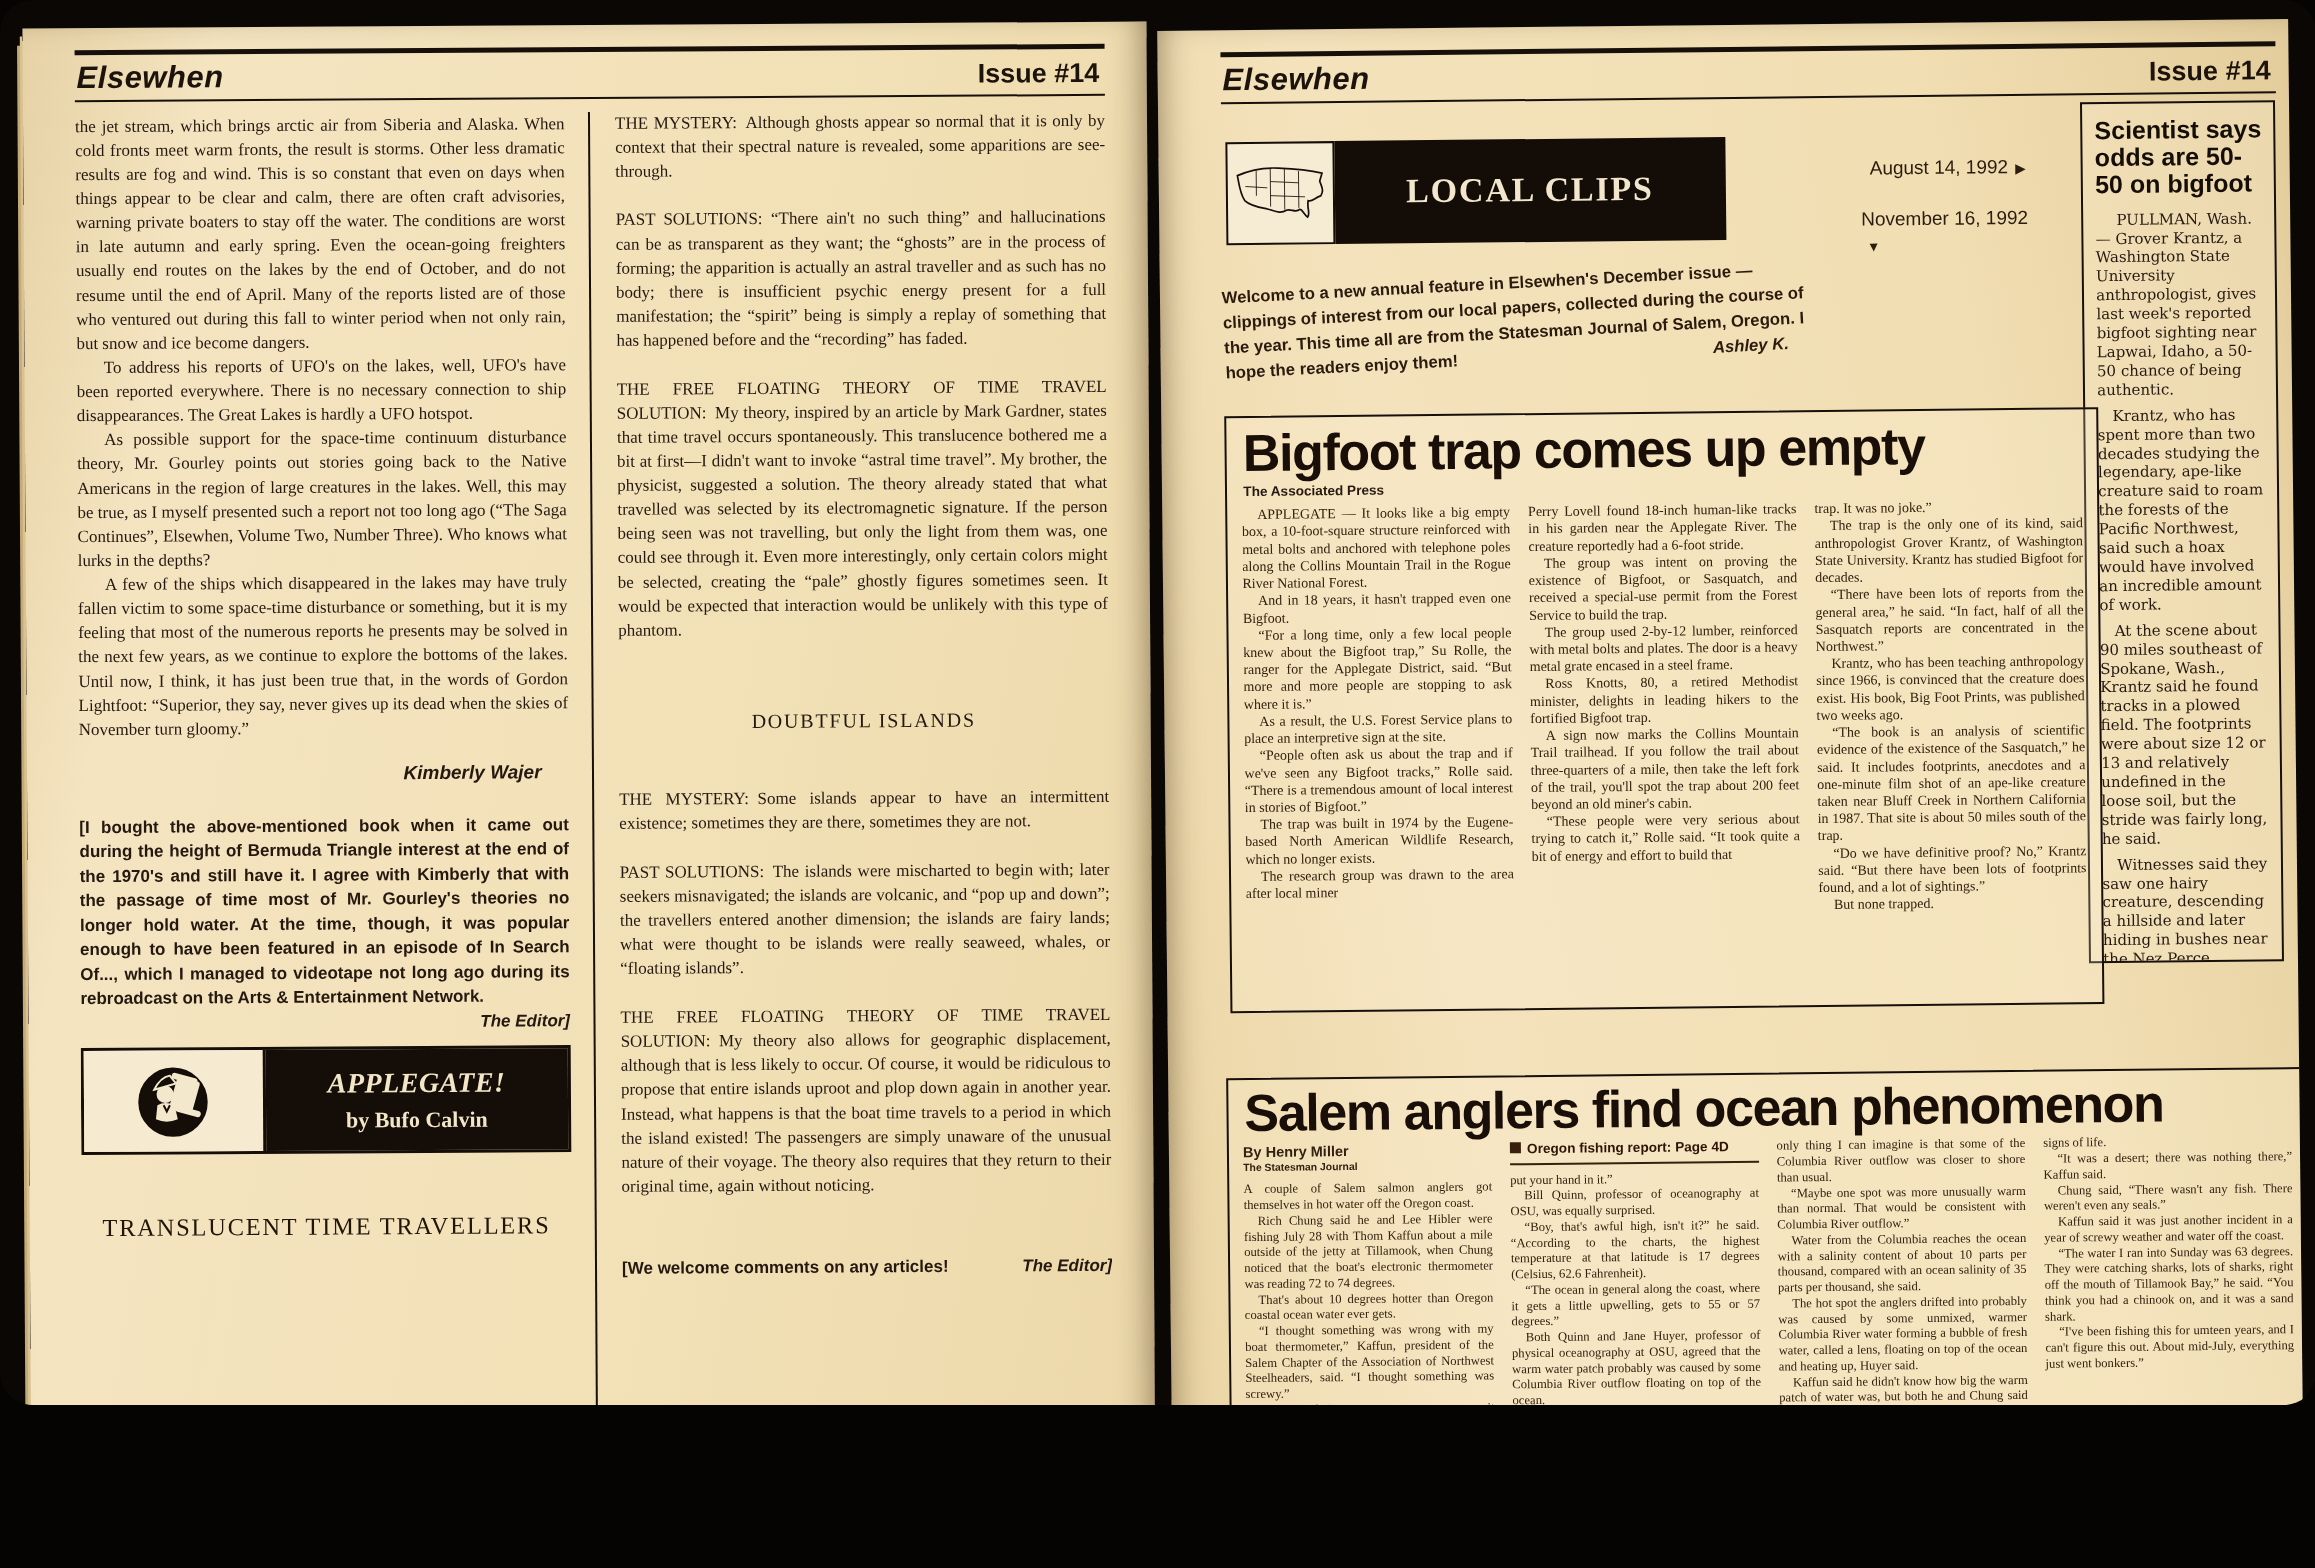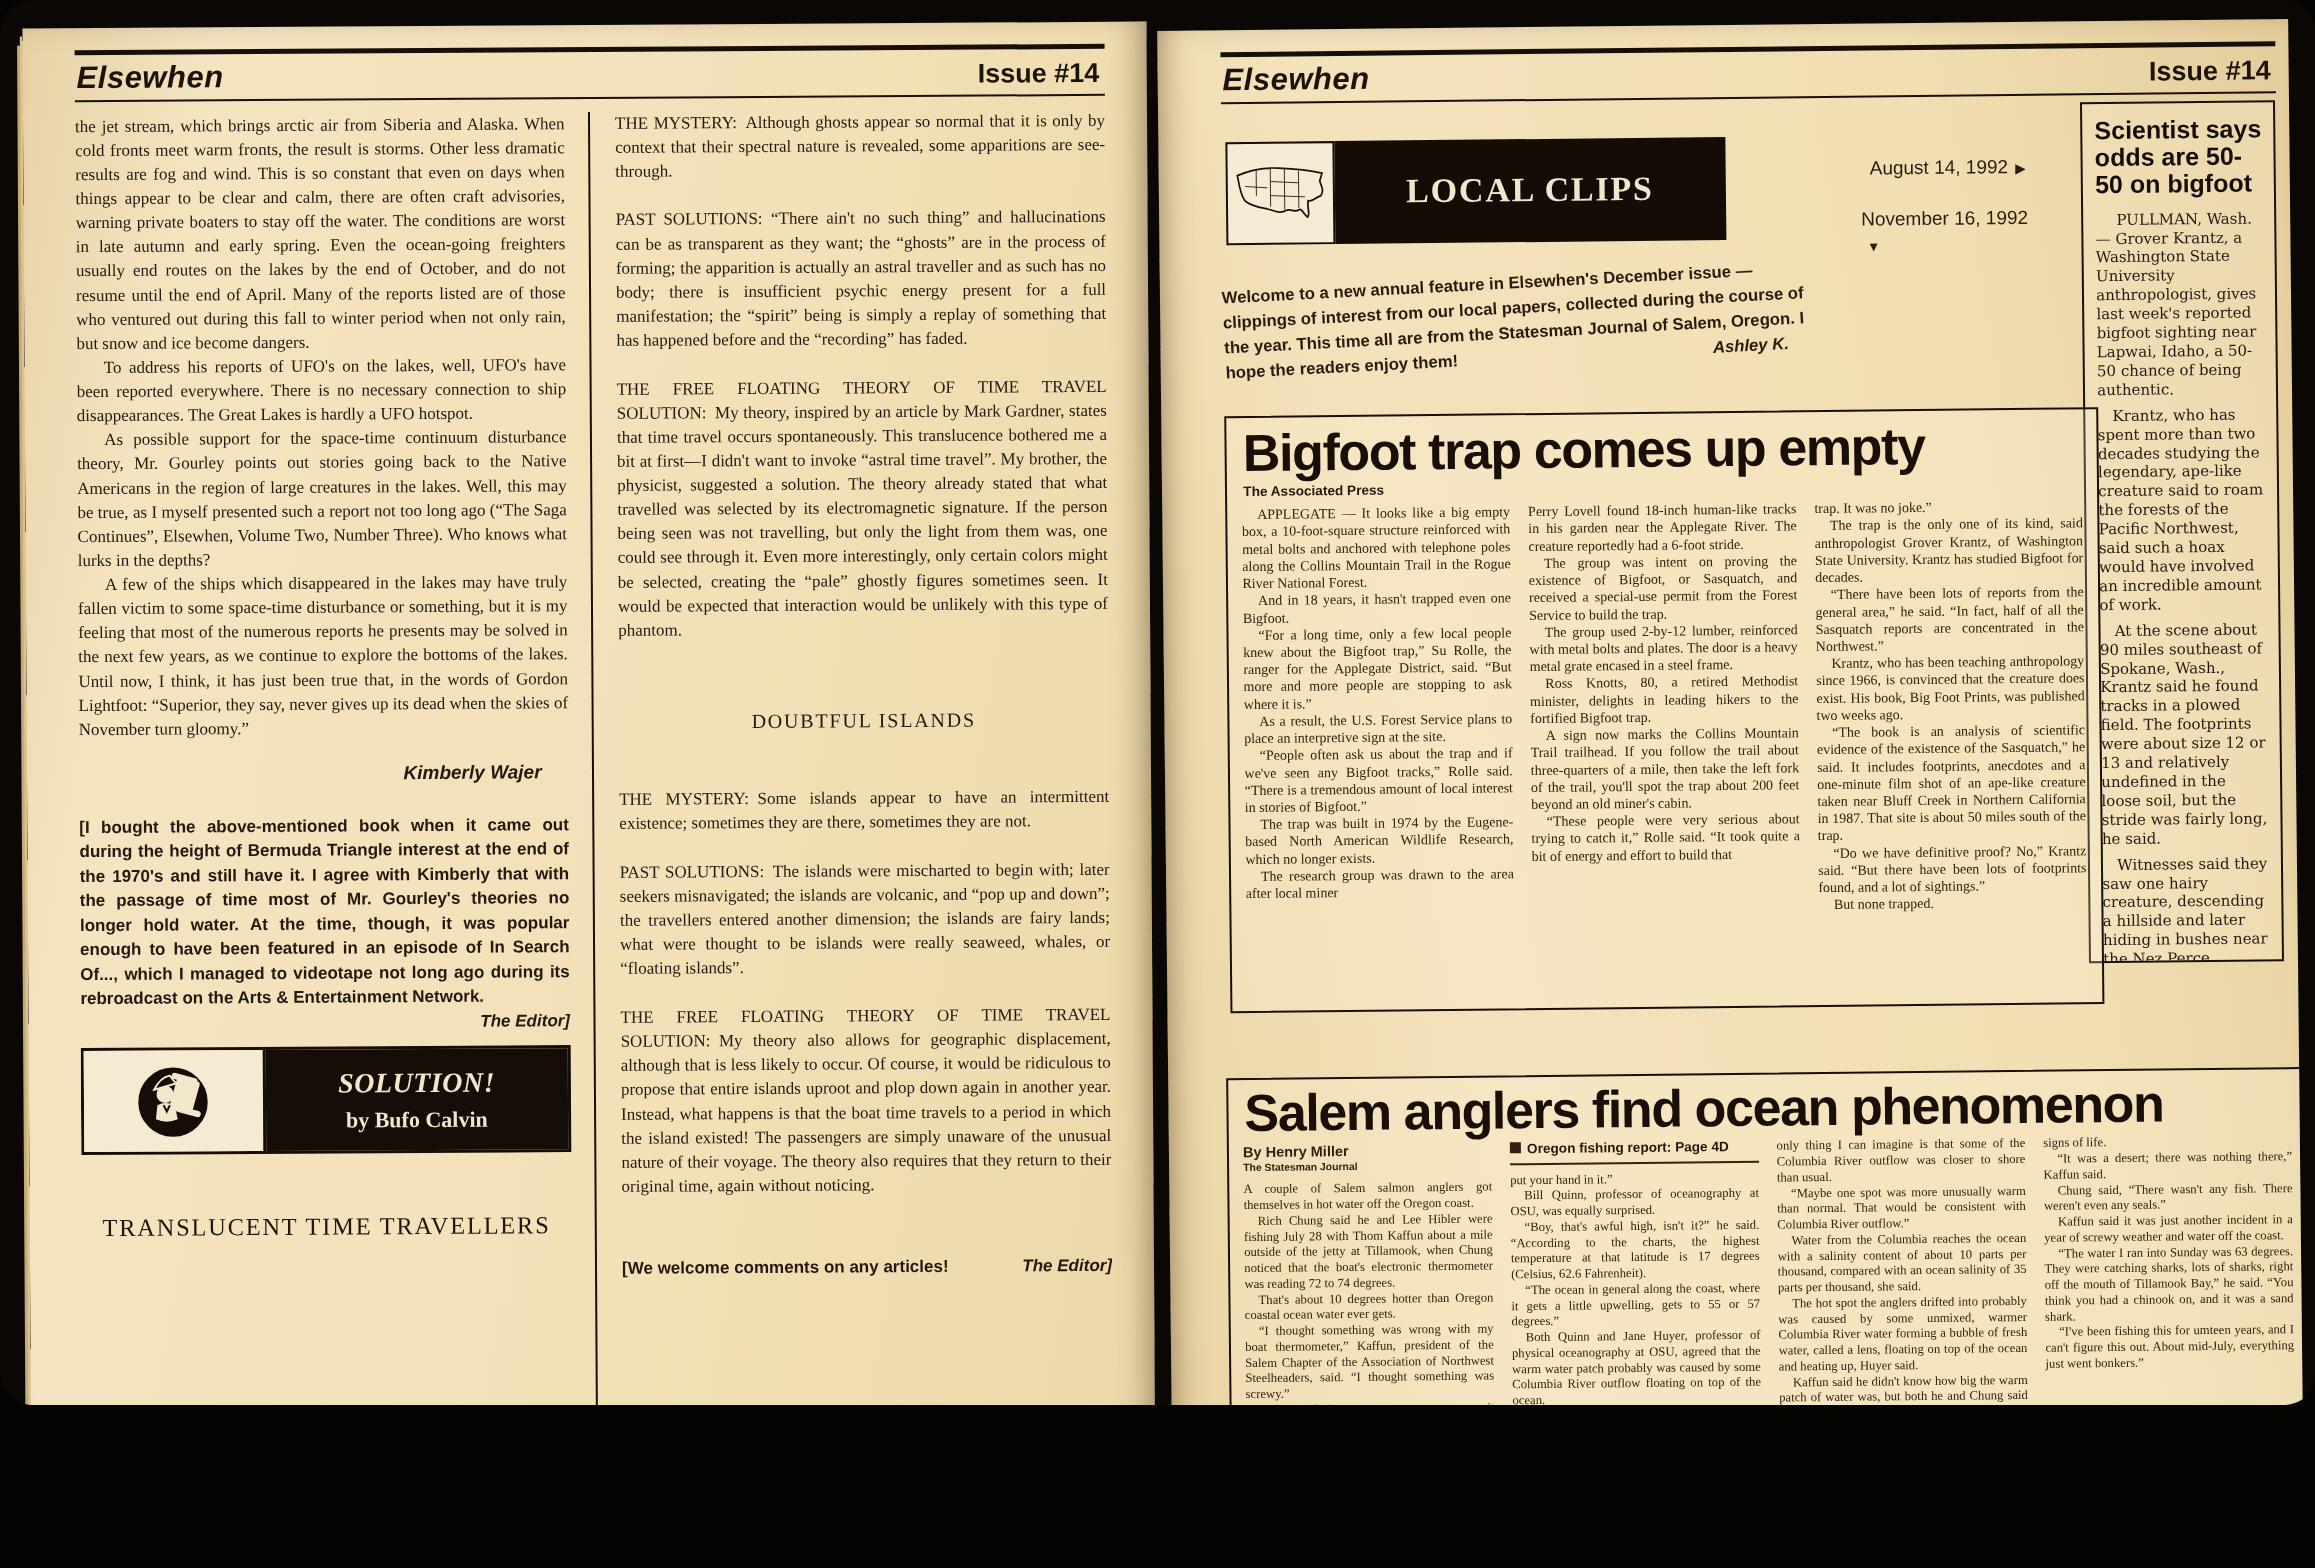--- a/index.html
+++ b/index.html
@@ -118,21 +118,21 @@
               <rect x="50" y="22" width="30" height="42" rx="3" fill="#f4e8cc" transform="rotate(16 65 43)"></rect>
               <rect x="48" y="18" width="34" height="8" rx="4" fill="#f4e8cc" transform="rotate(16 65 22)"></rect>
               <rect x="52" y="60" width="34" height="8" rx="4" fill="#f4e8cc" transform="rotate(16 69 64)"></rect>
               <circle cx="40" cy="42" r="11" fill="#f4e8cc"></circle>
               <path d="M26 36 L54 28 L46 18 Q34 20 26 36 Z" fill="#140d08" stroke="#f4e8cc" stroke-width="2.5"></path>
               <path d="M30 56 Q40 50 52 56 L56 74 Q42 80 28 74 Z" fill="#f4e8cc"></path>
               <path d="M38 56 L42 64 L46 56" fill="none" stroke="#140d08" stroke-width="2.5"></path>
             </svg>
           </div>
           <div class="explained-black">
-            <div class="explained-title">SOLUTION!</div>
+            <div class="explained-title">APPLEGATE!</div>
             <div class="explained-byline">by Bufo Calvin</div>
           </div>
         </div>
 
         <div class="article-heading">TRANSLUCENT TIME TRAVELLERS</div>
       </div>
 
       <div class="lcol second">
         <p class="section"><span class="sec-label">THE MYSTERY:</span><span>Although ghosts appear so normal that it is only by context that their spectral nature is revealed, some apparitions are see-through.</span></p>
         <p class="section"><span class="sec-label">PAST SOLUTIONS:</span><span>“There ain't no such thing” and hallucinations can be as transparent as they want; the “ghosts” are in the process of forming; the apparition is actually an astral traveller and as such has no body; there is insufficient psychic energy present for a full manifestation; the “spirit” being is simply a replay of something that has happened before and the “recording” has faded.</span></p>

